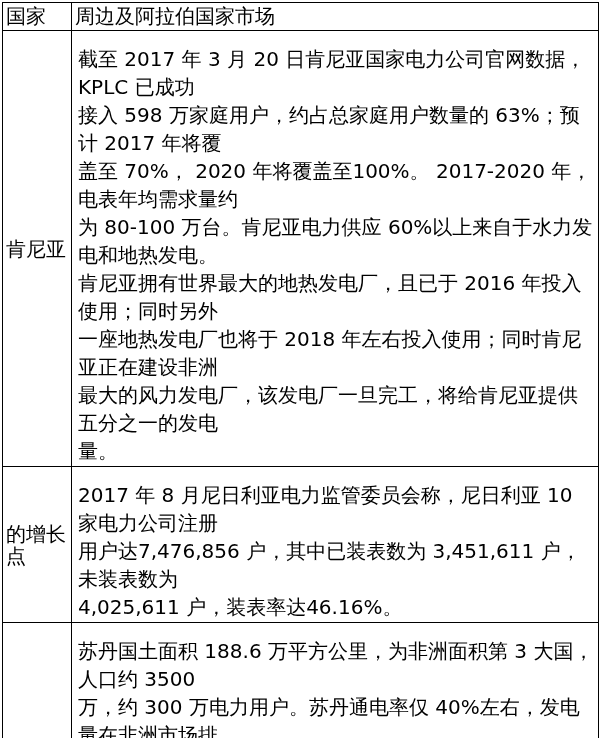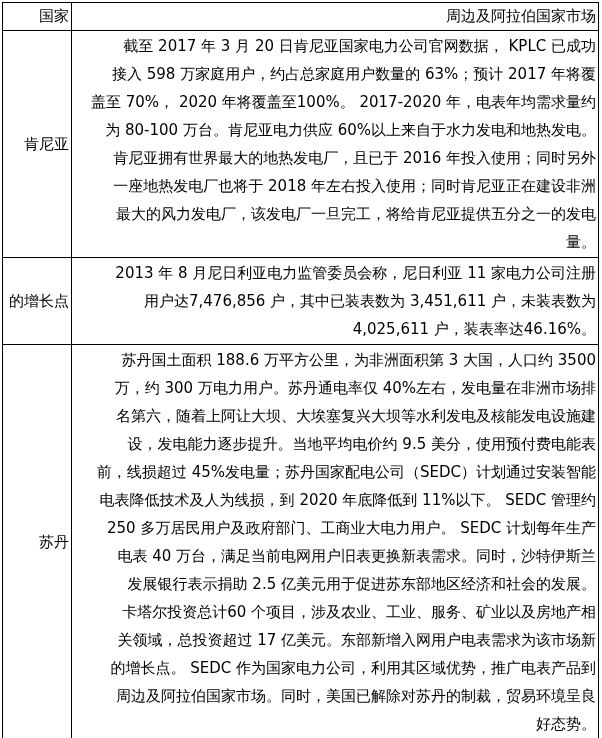--- a/index.html
+++ b/index.html
@@ -23,42 +23,42 @@
   table.country-table {
     border-collapse: collapse;
     table-layout: fixed;
     width: 596px;
     background: #ffffff;
   }
   table.country-table th,
   table.country-table td {
     border: 1px solid #000000;
     font-weight: normal;
-    font-size: 15px;
-    text-align: right;
+    font-size: 20px;
+    text-align: left;
     box-sizing: border-box;
   }
   col.col-country { width: 69px; }
   col.col-content { width: 527px; }
   th.header-cell {
     height: 27px;
     padding: 0 2px 0 3px;
     vertical-align: middle;
     line-height: 27px;
     white-space: nowrap;
     overflow: hidden;
   }
   td.country-cell {
     vertical-align: middle;
     padding: 0 2px 0 3px;
     line-height: 22px;
   }
   td.content-cell {
     vertical-align: top;
-    padding: 1px 2px 1px 6px;
+    padding: 14px 2px 1px 6px;
     line-height: 28px;
     white-space: pre-wrap;
     overflow: hidden;
   }
 </style>
 </head>
 <body>
 
 <div class="page">
   <table class="country-table">
@@ -79,21 +79,21 @@
 接入 598 万家庭用户，约占总家庭用户数量的 63%；预计 2017 年将覆
 盖至 70%， 2020 年将覆盖至100%。 2017-2020 年，电表年均需求量约
 为 80-100 万台。肯尼亚电力供应 60%以上来自于水力发电和地热发电。
 肯尼亚拥有世界最大的地热发电厂，且已于 2016 年投入使用；同时另外
 一座地热发电厂也将于 2018 年左右投入使用；同时肯尼亚正在建设非洲
 最大的风力发电厂，该发电厂一旦完工，将给肯尼亚提供五分之一的发电
 量。</td>
       </tr>
       <tr>
         <td class="country-cell">的增长点</td>
-        <td class="content-cell">2013 年 8 月尼日利亚电力监管委员会称，尼日利亚 11 家电力公司注册
+        <td class="content-cell">2017 年 8 月尼日利亚电力监管委员会称，尼日利亚 10 家电力公司注册
 用户达7,476,856 户，其中已装表数为 3,451,611 户，未装表数为
 4,025,611 户，装表率达46.16%。</td>
       </tr>
       <tr>
         <td class="country-cell">苏丹</td>
         <td class="content-cell">苏丹国土面积 188.6 万平方公里，为非洲面积第 3 大国，人口约 3500
 万，约 300 万电力用户。苏丹通电率仅 40%左右，发电量在非洲市场排
 名第六，随着上阿让大坝、大埃塞复兴大坝等水利发电及核能发电设施建
 设，发电能力逐步提升。当地平均电价约 9.5 美分，使用预付费电能表
 前，线损超过 45%发电量；苏丹国家配电公司（SEDC）计划通过安装智能

